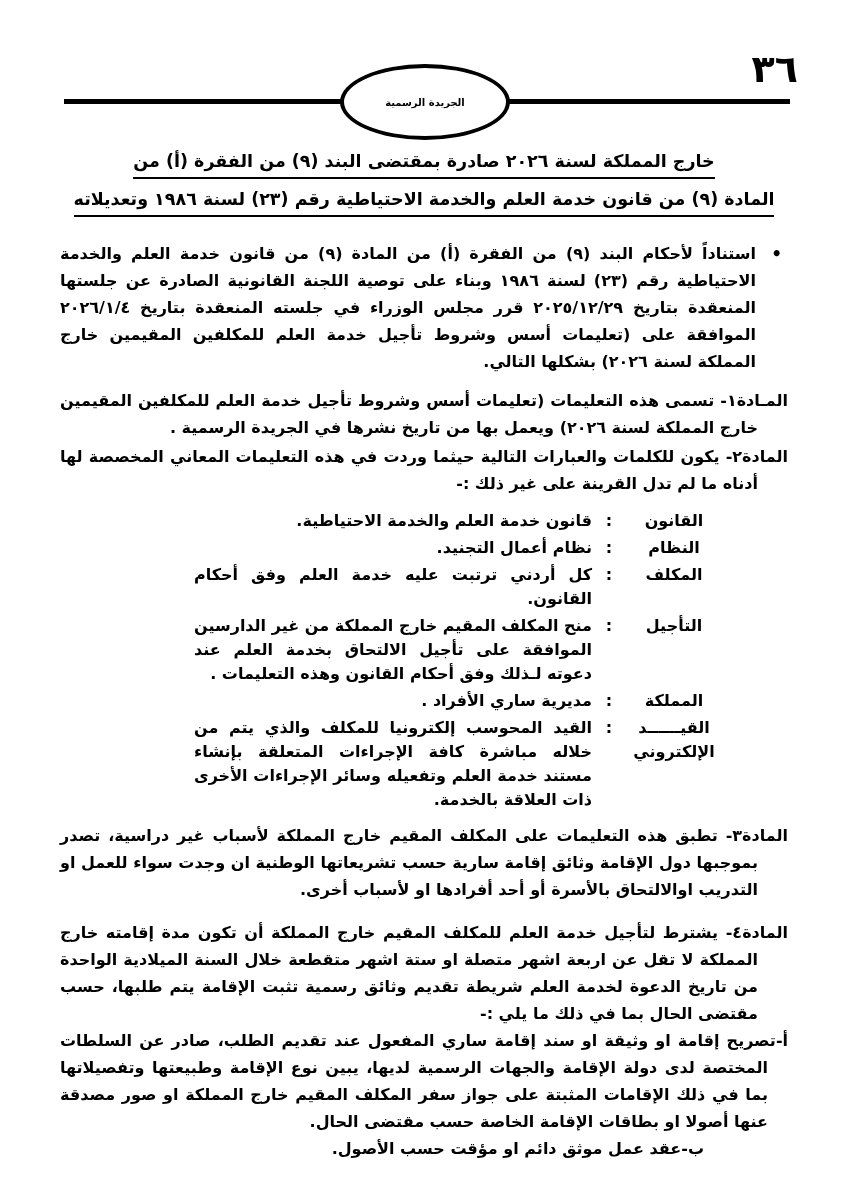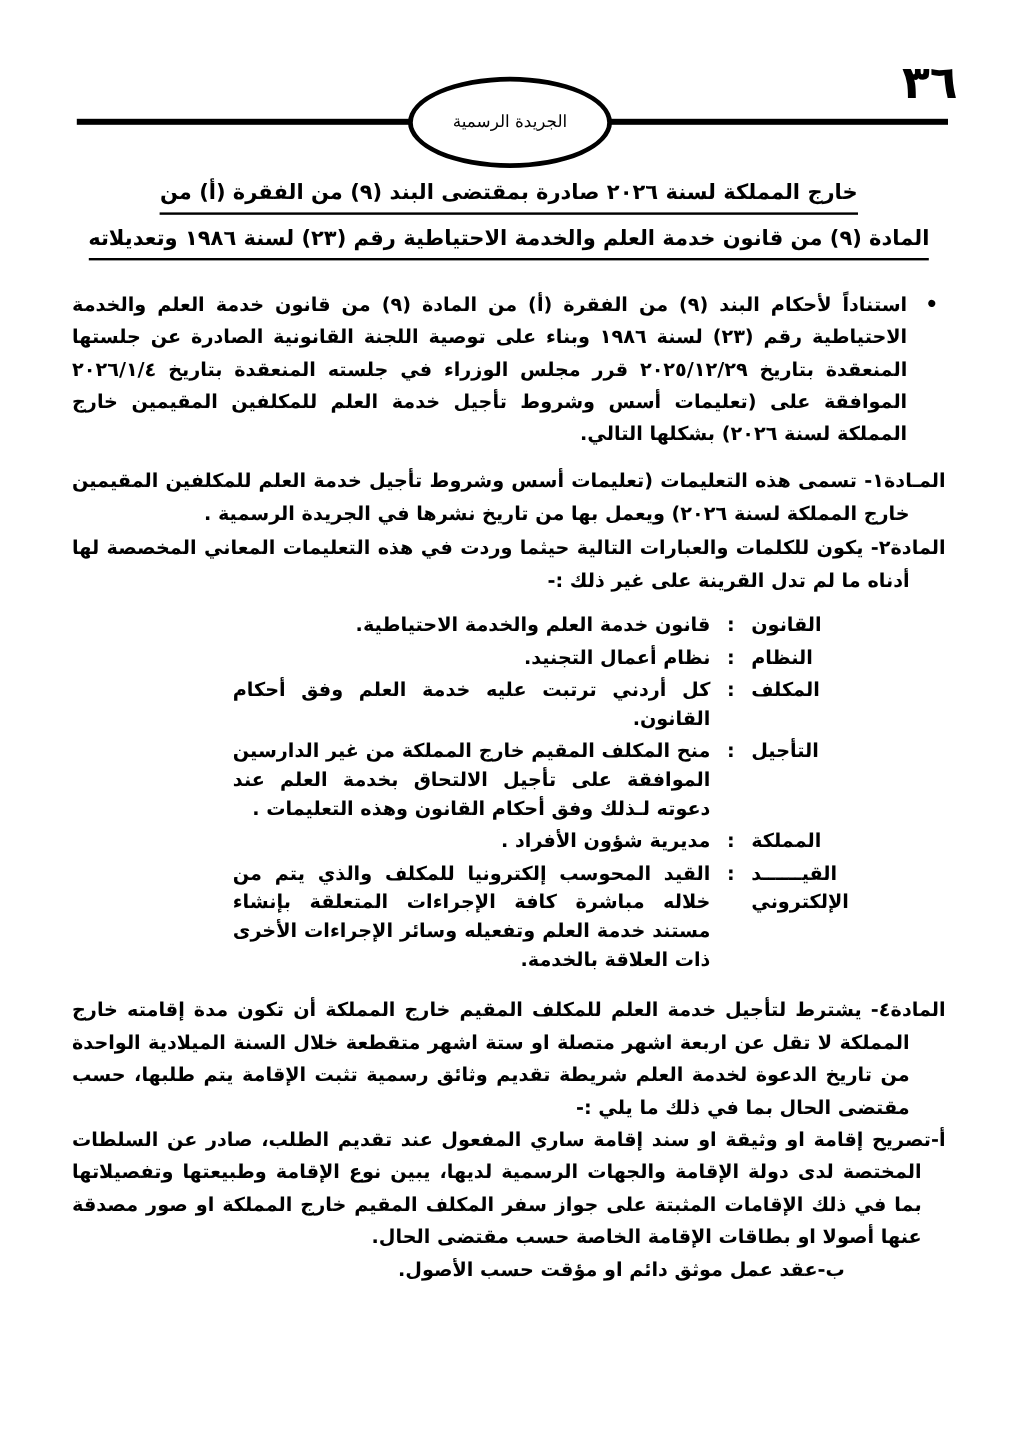--- a/index.html
+++ b/index.html
@@ -23,21 +23,21 @@
   .header-rule {
     position: absolute; top: 99px; left: 64px; width: 726px; height: 5px;
     background: #000; z-index: 1;
   }
   .header-badge {
     position: absolute; top: 64px; left: 340px; width: 170px; height: 76px;
     border: 4.5px solid #000; border-radius: 50%;
     background: #fff; z-index: 2;
     display: flex; align-items: center; justify-content: center;
   }
-  .header-badge span { font-size: 14px; font-weight: 400; }
+  .header-badge span { font-size: 10px; font-weight: 700; }
 
   
   .content {
     position: absolute; top: 150px; right: 62px; left: 60px;
     font-weight: 700; font-size: 16px;
   }
 
   .doc-title { text-align: center; }
   .doc-title .tline { height: 38px; }
   .doc-title .tline span {
@@ -71,21 +71,21 @@
   .article.a4 { margin-top: 16px; }
 
   
   .defs {
     margin: 12px 66px 0 134px;
     display: grid;
     grid-template-columns: 96px 34px 1fr;
     row-gap: 3px;
     line-height: 24px;
   }
-  .defs .dterm  { text-align: left; white-space: pre-line; }
+  .defs .dterm  { text-align: center; white-space: pre-line; }
   .defs .dcolon { text-align: center; }
   .defs .dtext  { text-align: justify; text-justify: inter-word; }
 
   
   .sub-item { padding-right: 20px; text-indent: -20px; line-height: 27px;
               text-align: justify; text-justify: inter-word; }
   .sub-item.sb { margin-right: 84px; padding-right: 0; text-indent: 0;
                  text-align: right; }
 </style>
 </head>
@@ -126,28 +126,29 @@
       <div class="dterm">المكلف</div>
       <div class="dcolon">:</div>
       <div class="dtext">كل أردني ترتبت عليه خدمة العلم وفق أحكام القانون.</div>
 
       <div class="dterm">التأجيل</div>
       <div class="dcolon">:</div>
       <div class="dtext">منح المكلف المقيم خارج المملكة من غير الدارسين الموافقة على تأجيل الالتحاق بخدمة العلم عند دعوته لـذلك وفق أحكام القانون وهذه التعليمات .</div>
 
       <div class="dterm">المملكة</div>
       <div class="dcolon">:</div>
-      <div class="dtext">مديرية شؤون الأفراد .</div>
+      <div class="dtext">مديرية ساري الأفراد .</div>
 
       <div class="dterm">القيــــــد
 الإلكتروني</div>
       <div class="dcolon">:</div>
       <div class="dtext">القيد المحوسب إلكترونيا للمكلف والذي يتم من خلاله مباشرة كافة الإجراءات المتعلقة بإنشاء مستند خدمة العلم وتفعيله وسائر الإجراءات الأخرى ذات العلاقة بالخدمة.</div>
     </div>
 
+    <p class="article a3 justify"><span>المادة٣-</span> <span>تطبق هذه التعليمات على المكلف المقيم خارج المملكة لأسباب غير دراسية، تصدر بموجبها دول الإقامة وثائق إقامة سارية حسب تشريعاتها الوطنية ان وجدت سواء للعمل او التدريب اوالالتحاق بالأسرة أو أحد أفرادها او لأسباب أخرى.</span></p>
 
     <p class="article a4 justify"><span>المادة٤-</span> <span>يشترط لتأجيل خدمة العلم للمكلف المقيم خارج المملكة أن تكون مدة إقامته خارج المملكة لا تقل عن اربعة اشهر متصلة او ستة اشهر متقطعة خلال السنة الميلادية الواحدة من تاريخ الدعوة لخدمة العلم شريطة تقديم وثائق رسمية تثبت الإقامة يتم طلبها، حسب مقتضى الحال بما في ذلك ما يلي :-</span></p>
 
     <p class="sub-item"><span>أ-</span><span>تصريح إقامة او وثيقة او سند إقامة ساري المفعول عند تقديم الطلب، صادر عن السلطات المختصة لدى دولة الإقامة والجهات الرسمية لديها، يبين نوع الإقامة وطبيعتها وتفصيلاتها بما في ذلك الإقامات المثبتة على جواز سفر المكلف المقيم خارج المملكة او صور مصدقة عنها أصولا او بطاقات الإقامة الخاصة حسب مقتضى الحال.</span></p>
 
     <p class="sub-item sb"><span>ب-</span><span>عقد عمل موثق دائم او مؤقت حسب الأصول.</span></p>
 
   </div>
 </div>
 

